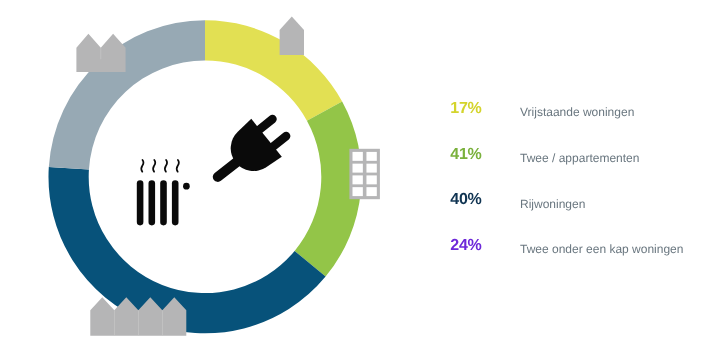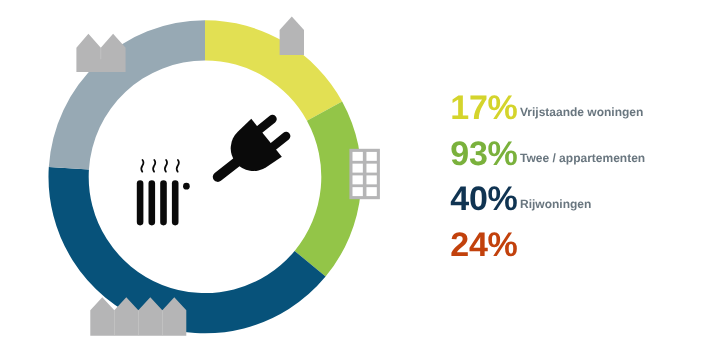--- a/index.html
+++ b/index.html
@@ -36,34 +36,33 @@
     width: 258px;
   }
   .legend-row {
     position: relative;
     height: 45.85px;
   }
   .legend-pct {
     position: absolute;
     left: 5.2px;
     top: 0;
-    font-size: 34px;
+    font-size: 16px;
     line-height: 25px;
     font-weight: bold;
     letter-spacing: -0.2px;
   }
   .legend-label {
     position: absolute;
     left: 75px;
     top: 10.2px;
     font-size: 12px;
     line-height: 12px;
     color: #69767f;
     white-space: nowrap;
-    font-weight: bold;
   }
 </style>
 </head>
 <body>
 
 <div id="stage">
 
   <div id="donut-area">
     <svg width="420" height="353" viewBox="0 0 420 353">
       <g>
@@ -127,25 +126,26 @@
       </g>
     </svg>
   </div>
 
   <div id="legend">
     <div class="legend-row">
       <span class="legend-pct" style="color: rgb(212, 212, 44);">17%</span>
       <span class="legend-label">Vrijstaande woningen</span>
     </div>
     <div class="legend-row">
-      <span class="legend-pct" style="color: rgb(122, 177, 60);">93%</span>
+      <span class="legend-pct" style="color: rgb(122, 177, 60);">41%</span>
       <span class="legend-label">Twee / appartementen</span>
     </div>
     <div class="legend-row">
       <span class="legend-pct" style="color: rgb(16, 52, 82); text-align: center;">40%</span>
       <span class="legend-label">Rijwoningen</span>
     </div>
     <div class="legend-row">
-      <span class="legend-pct" style="color: #c2410c;">24%</span>
+      <span class="legend-pct" style="color: #6d28d9;">24%</span>
+      <span class="legend-label">Twee onder een kap woningen</span>
     </div>
   </div>
 
 </div>
 
 </body></html>

